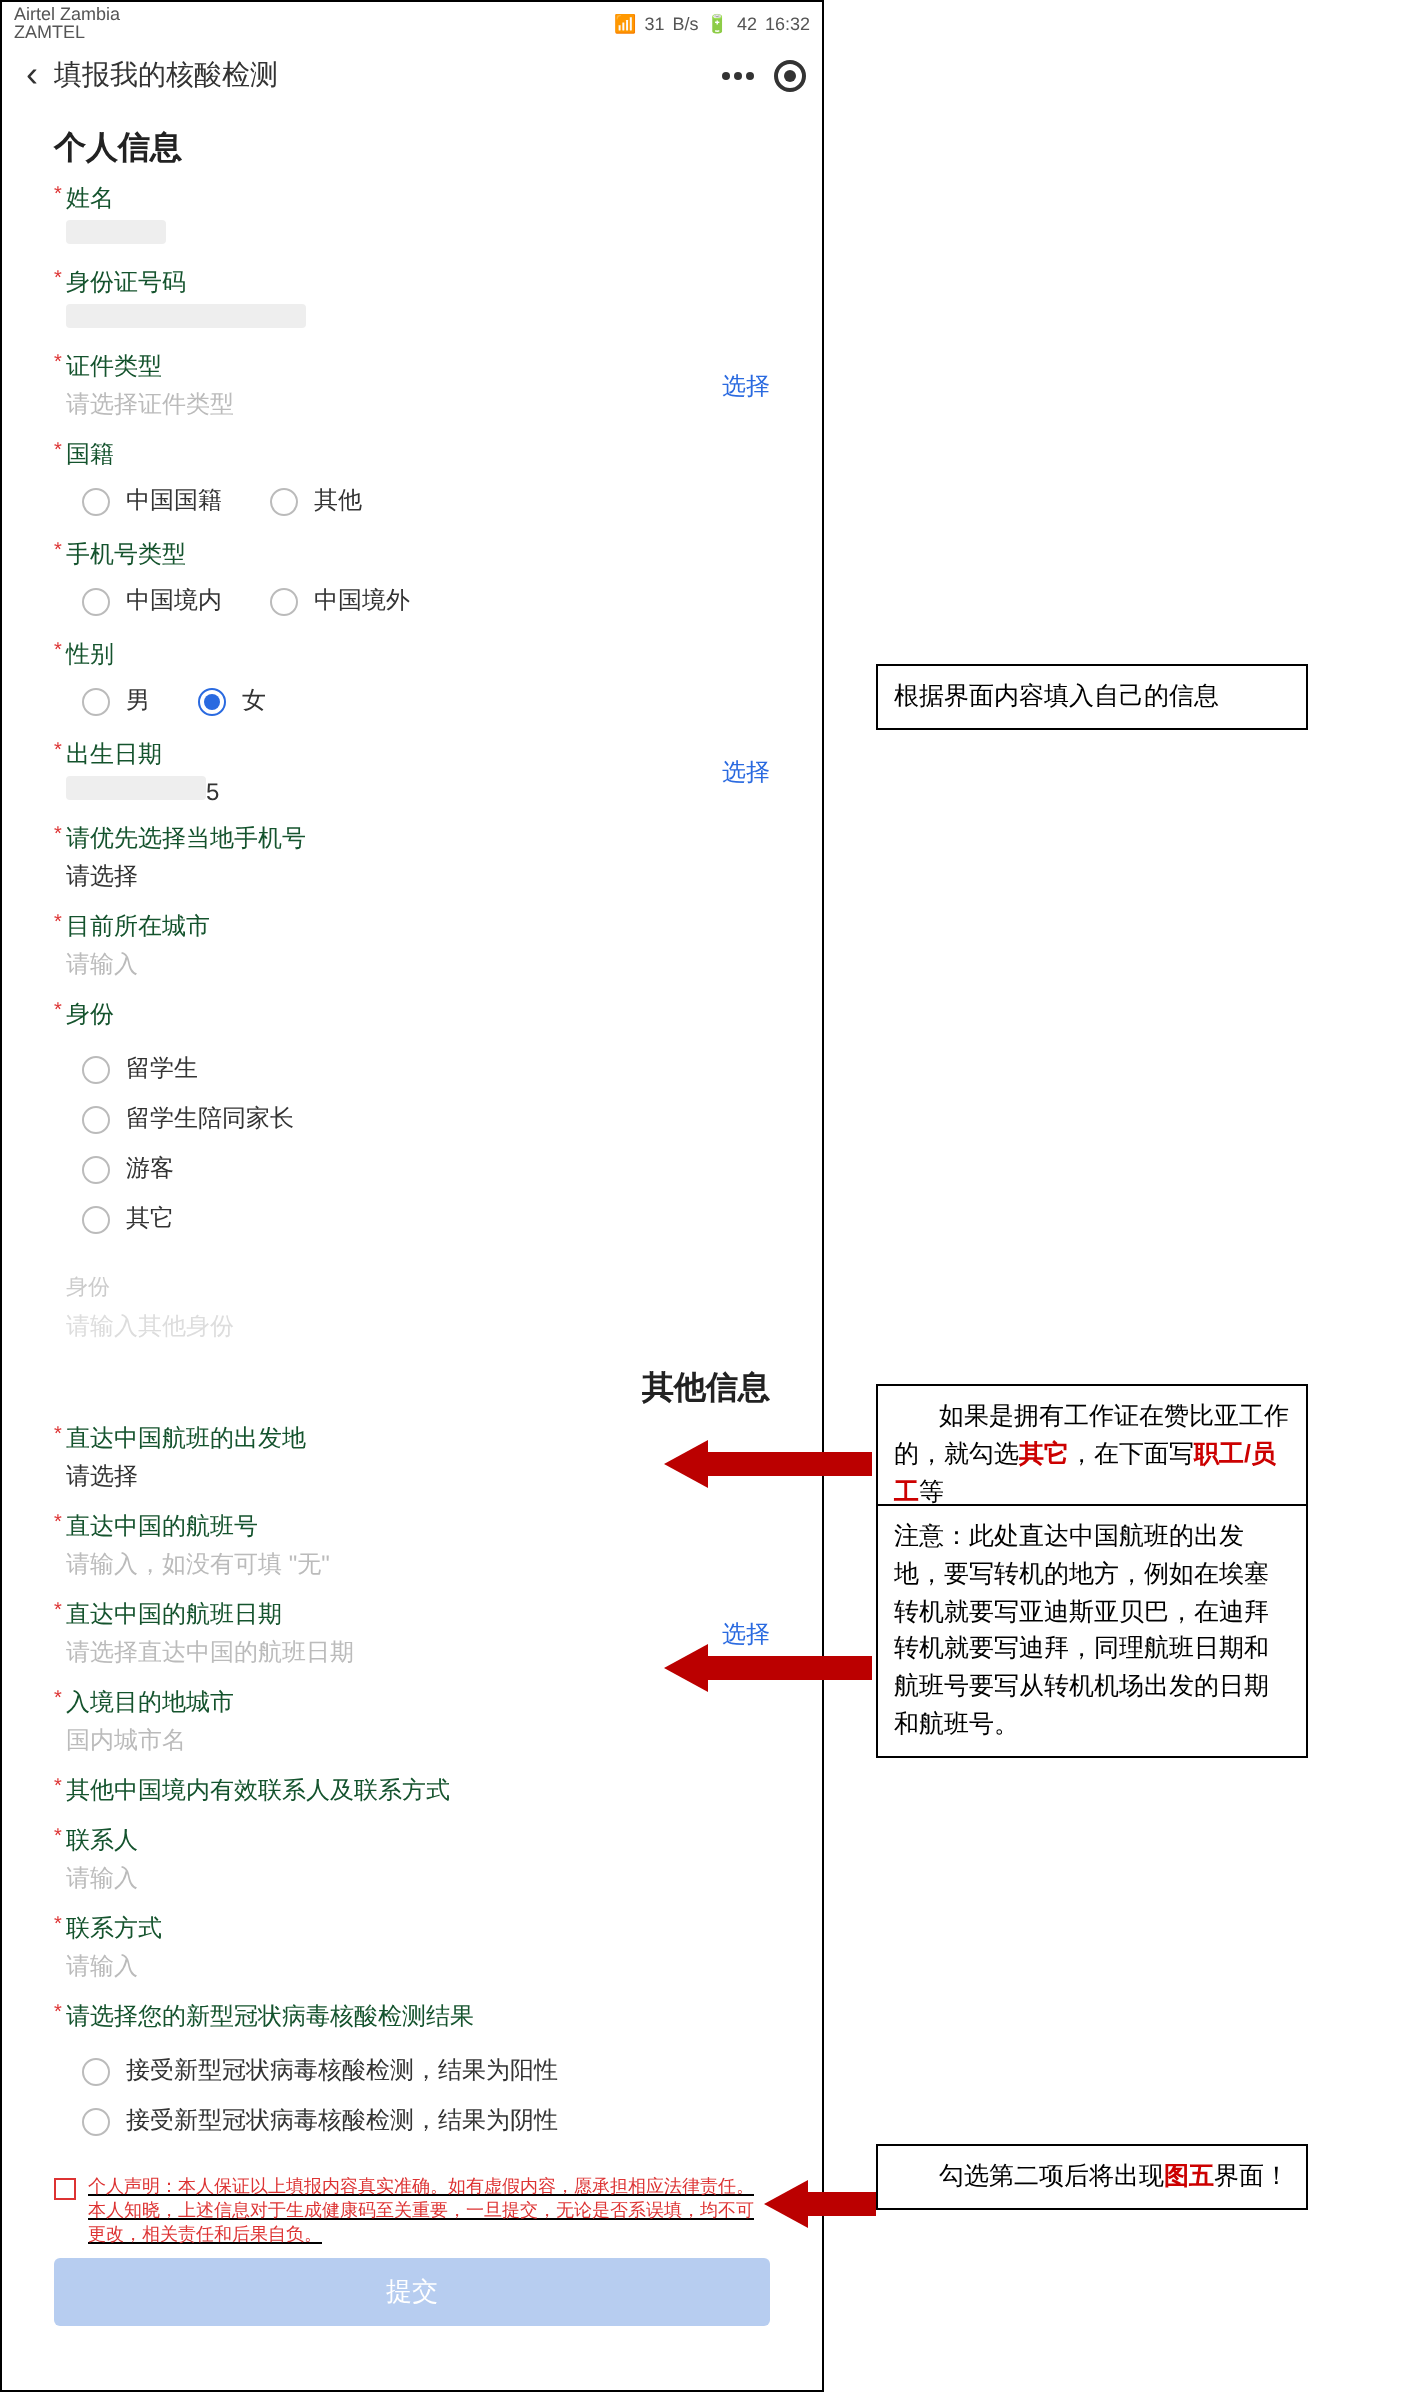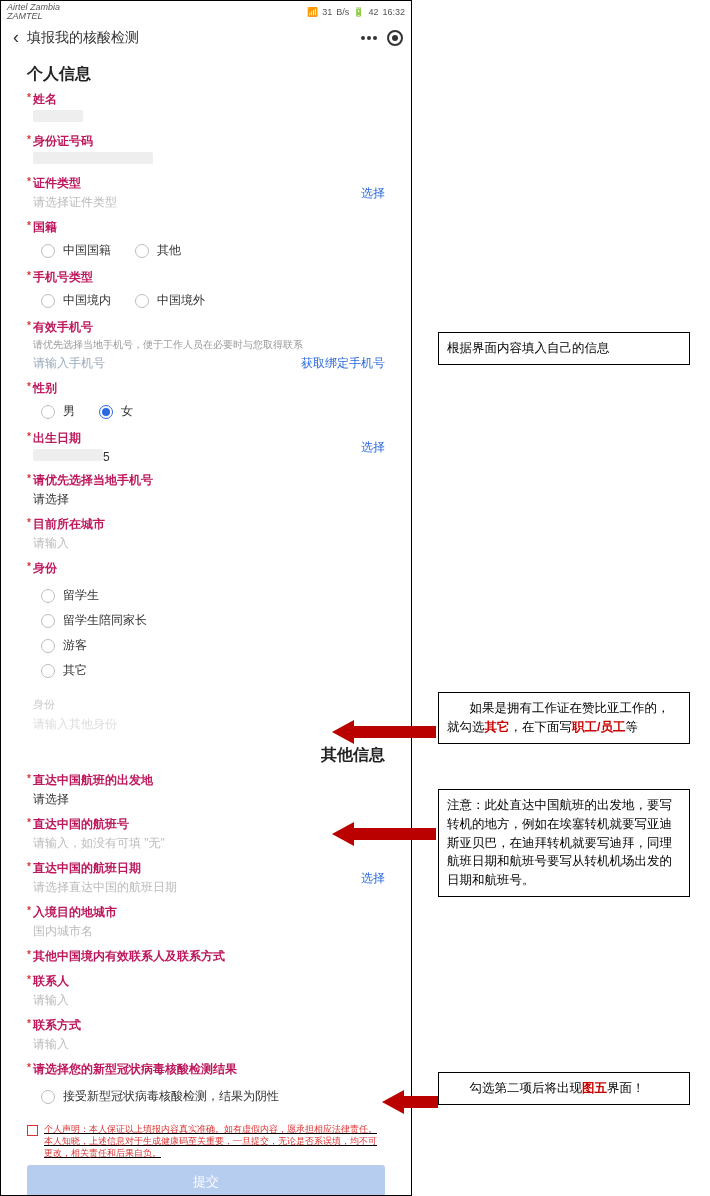--- a/index.html
+++ b/index.html
@@ -3,36 +3,36 @@
 <meta charset="utf-8">
 <style>
 * { margin: 0; padding: 0; box-sizing: border-box; font-family: -apple-system, "Helvetica Neue", Arial, sans-serif; }
 body { background: #fff; width: 710px; height: 1196px; position: relative; overflow: hidden; }
 
 .page { display: flex; width: 100%; height: 100%; }
 .phone { width: 412px; height: 100%; border: 1px solid #000; background: #fff; display: flex; flex-direction: column; position: relative; }
 .side { flex: 1; position: relative; }
 
 .status-bar { display: flex; justify-content: space-between; align-items: center; padding: 2px 6px; font-size: 9px; color: #555; }
-.status-left { display: flex; flex-direction: column; line-height: 1; font-style: italic; }
+.status-left { display: flex; flex-direction: column; line-height: 1; }
 .status-right { display: flex; align-items: center; gap: 4px; }
 
 .nav { display: flex; align-items: center; padding: 4px 8px 6px; border-bottom: 0px solid #eee; }
 .nav-back { font-size: 18px; color: #333; padding: 0 4px; }
 .nav-title { font-size: 14px; color: #333; flex: 1; margin-left: 4px; }
 .nav-icons { display: flex; gap: 10px; align-items: center; }
 .nav-dot { width: 4px; height: 4px; border-radius: 50%; background: #333; display: inline-block; }
 .nav-dots { display: flex; gap: 2px; }
 .nav-target { width: 16px; height: 16px; border: 2px solid #333; border-radius: 50%; position: relative; }
 .nav-target::after { content: ""; position: absolute; width: 6px; height: 6px; background: #333; border-radius: 50%; top: 3px; left: 3px; }
 
 .content { flex: 1; overflow-y: auto; padding: 4px 26px 0; font-size: 12px; }
 .section-title { font-size: 16px; font-weight: bold; color: #222; margin: 6px 0 4px; }
 .field { margin: 6px 0 8px; }
-.field-label { font-size: 12px; color: #be185d; position: relative; padding-left: 6px; margin-bottom: 2px; font-weight: bold; }
+.field-label { font-size: 12px; color: #14532d; position: relative; padding-left: 6px; margin-bottom: 2px; }
 .field-label.req::before { content: "*"; color: #d33; position: absolute; left: 0; top: 1px; font-size: 10px; }
 .field-hint { font-size: 10px; color: #999; line-height: 1.3; padding-left: 6px; }
 .field-value { font-size: 12px; color: #333; padding-left: 6px; }
 .field-value.placeholder { color: #bbb; }
 .field-row { display: flex; align-items: center; justify-content: space-between; }
 .select-link { color: #2a6ae0; font-size: 12px; font-family: Liberation Serif, serif; }
 .blur { background: #eee; color: #eee; border-radius: 2px; display: inline-block; min-width: 50px; height: 12px; }
 .blur.wide { min-width: 120px; }
 
 .radio-row { display: flex; gap: 24px; padding: 4px 4px 2px 14px; }
@@ -46,21 +46,21 @@
 
 .other-identity { color: #ccc; font-size: 11px; padding: 2px 0 4px 6px; }
 
 .declaration { display: flex; gap: 6px; margin-top: 4px; text-decoration: underline; }
 .checkbox { width: 11px; height: 11px; border: 1px solid #d33; flex-shrink: 0; margin-top: 2px; }
 .decl-text { font-size: 9px; color: #d33; line-height: 1.35; }
 
 .submit-btn { background: #b7cdf0; color: #fff; text-align: center; padding: 8px 0; border-radius: 3px; margin: 6px 0 4px; font-size: 13px; }
 
 
-.anno { position: absolute; border: 1px solid #000; background: #fff; padding: 6px 8px; font-size: 12.5px; line-height: 1.5; width: 252px; left: 26px; }
+.anno { position: absolute; border: 1px solid #000; background: #fff; padding: 6px 8px; font-size: 12.5px; line-height: 1.5; width: 216px; left: 26px; }
 .anno .red { color: #c00; font-weight: bold; }
 .anno .indent { text-indent: 1.8em; display: block; }
 
 .arrow { position: absolute; display: flex; align-items: center; }
 .arrow-line { height: 12px; background: #b00; }
 .arrow-head { width: 0; height: 0; border-top: 12px solid transparent; border-bottom: 12px solid transparent; border-right: 22px solid #b00; }
 </style>
 </head>
 <body>
 
@@ -139,28 +139,20 @@
               <span class="radio-circle"></span>
               <span>中国境内</span>
             </div>
           <div class="radio">
               <span class="radio-circle"></span>
               <span>中国境外</span>
             </div>
         </div>
       </div>
 
-      <div class="field">
-        <div class="field-label req">有效手机号</div>
-        <div class="field-hint">请优先选择当地手机号，便于工作人员在必要时与您取得联系</div>
-        <div class="field-row" style="margin-top:4px;">
-          <span class="field-value placeholder" style="color:#9ab;">请输入手机号</span>
-          <span class="select-link">获取绑定手机号</span>
-        </div>
-      </div>
 
       <div class="field">
         <div class="field-label req">性别</div>
         <div class="radio-row">
           <div class="radio">
               <span class="radio-circle"></span>
               <span>男</span>
             </div>
           <div class="radio">
               <span class="radio-circle checked"></span>
@@ -253,20 +245,24 @@
       <div class="field">
         <div class="field-label req">联系方式</div>
         <div class="field-value placeholder">请输入</div>
       </div>
 
       <div class="field">
         <div class="field-label req">请选择您的新型冠状病毒核酸检测结果</div>
         <div class="checklist">
           <div class="radio">
               <span class="radio-circle"></span>
+              <span>接受新型冠状病毒核酸检测，结果为阳性</span>
+            </div>
+          <div class="radio">
+              <span class="radio-circle"></span>
               <span>接受新型冠状病毒核酸检测，结果为阴性</span>
             </div>
         </div>
       </div>
 
       <div class="declaration">
         <div class="checkbox"></div>
         <div class="decl-text">个人声明：本人保证以上填报内容真实准确。如有虚假内容，愿承担相应法律责任。本人知晓，上述信息对于生成健康码至关重要，一旦提交，无论是否系误填，均不可更改，相关责任和后果自负。</div>
       </div>
 
@@ -277,21 +273,21 @@
   <div class="side">
 
     <div class="anno" style="top:332px;">
       <span>根据界面内容填入自己的信息</span>
     </div>
 
     <div class="anno" style="top:692px;">
       <span class="indent"><span>如果是拥有工作证在赞比亚工作的，就勾选</span><span class="red">其它</span><span>，在下面写</span><span class="red">职工/员工</span><span>等</span></span>
     </div>
 
-    <div class="anno" style="top:789px;">
+    <div class="anno" style="top:752px;">
       <span>注意：此处直达中国航班的出发地，要写转机的地方，例如在埃塞转机就要写亚迪斯亚贝巴，在迪拜转机就要写迪拜，同理航班日期和航班号要写从转机机场出发的日期和航班号。</span>
     </div>
 
     <div class="anno" style="top:1072px;">
       <span class="indent"><span>勾选第二项后将出现</span><span class="red">图五</span><span>界面！</span></span>
     </div>
 
     <div class="arrow" style="top:720px; left:-80px;">
       <div class="arrow-head"></div>
         <div class="arrow-line" style="width:82px;"></div>

